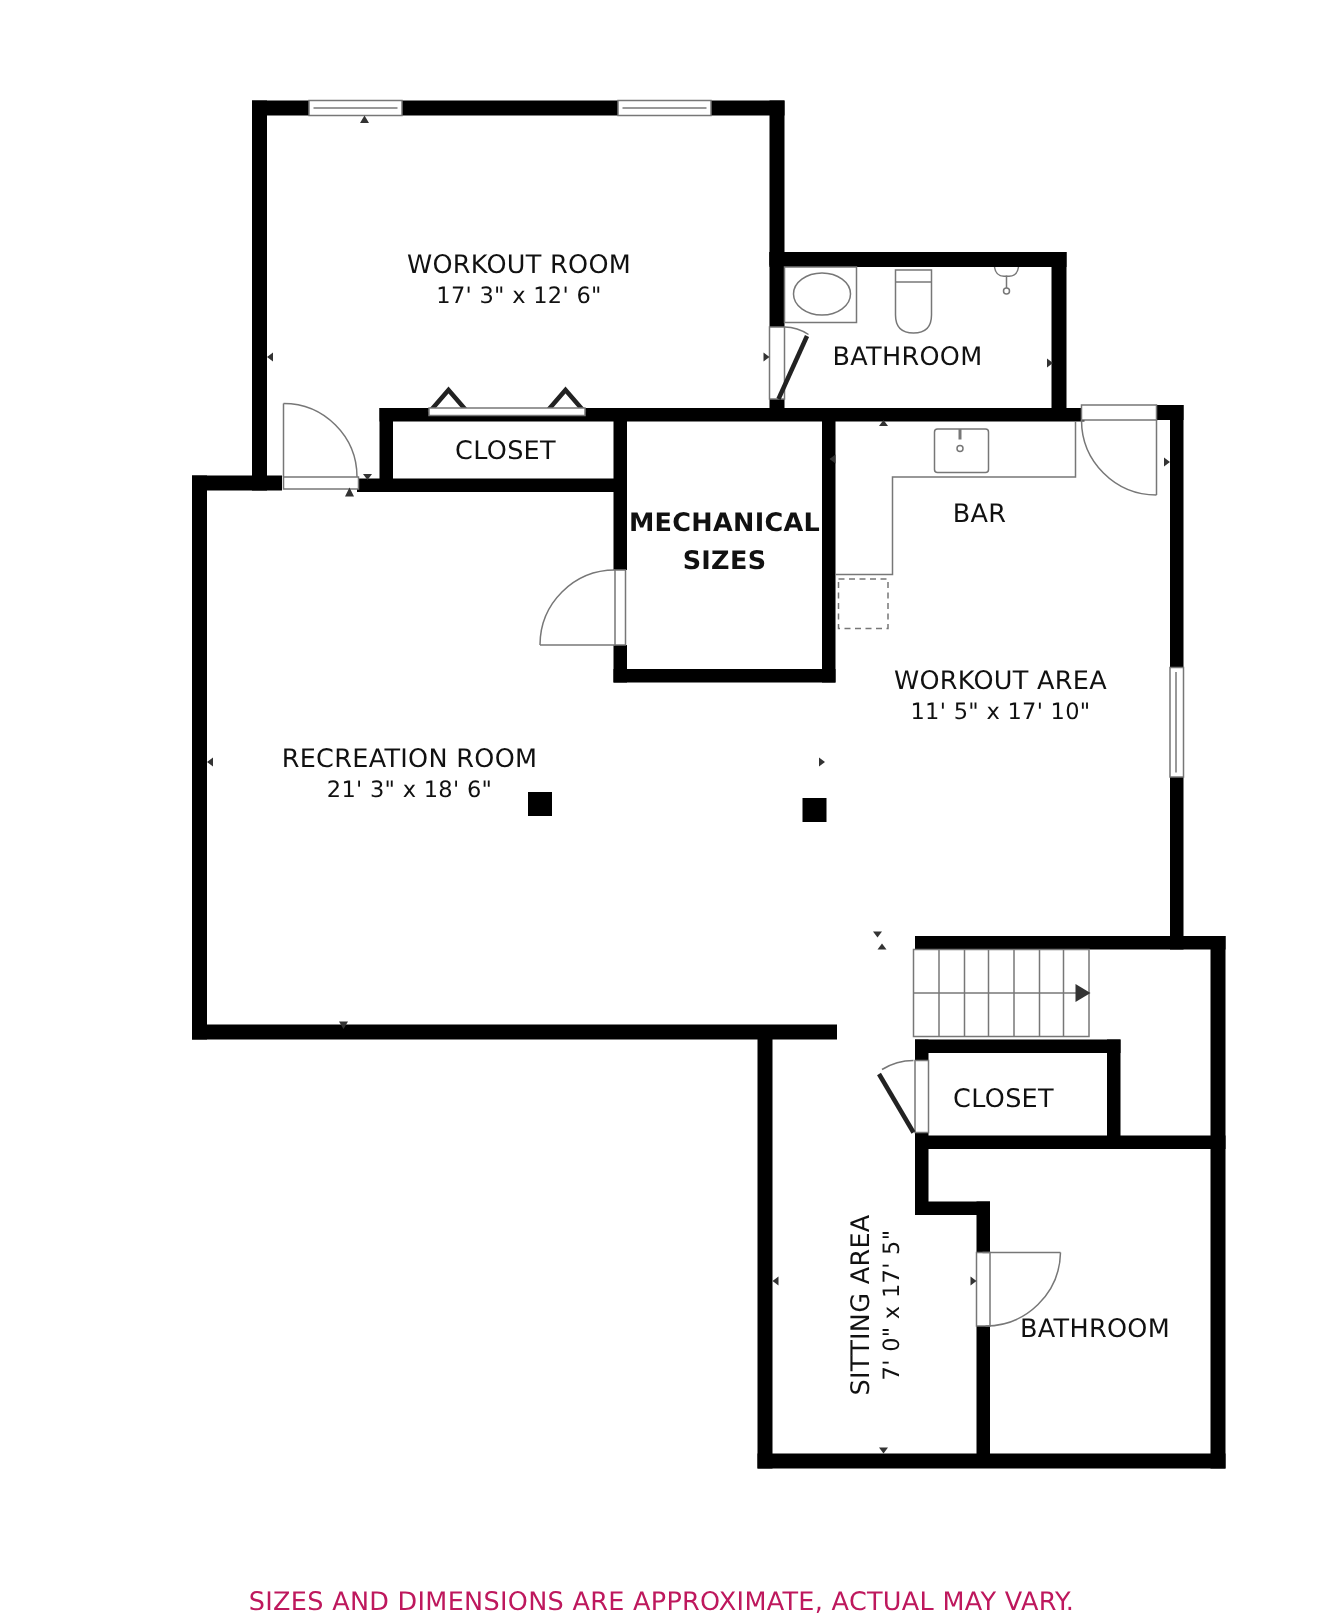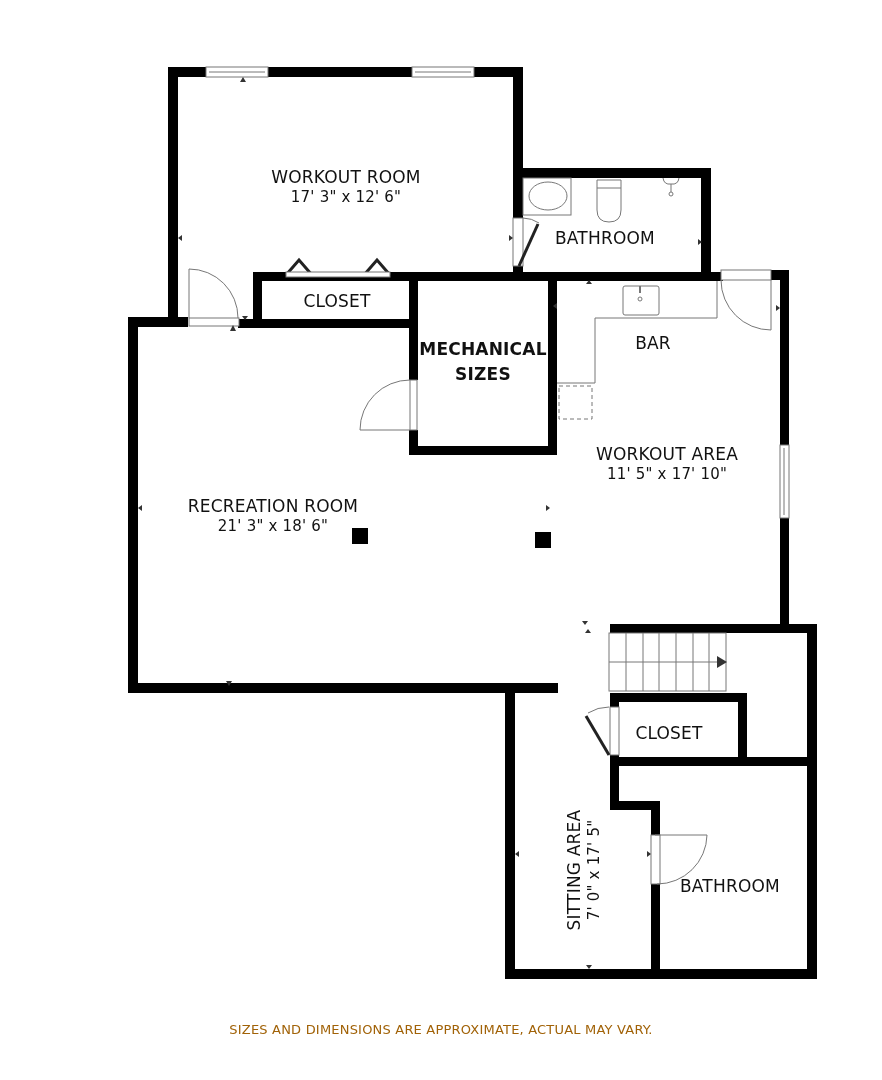--- a/index.html
+++ b/index.html
@@ -3,22 +3,22 @@
 <meta charset="utf-8">
 <style>
   html, body { margin: 0; padding: 0; background: #ffffff; }
   body { width: 882px; height: 1080px; position: relative; overflow: hidden;
          font-family: "DejaVu Sans", sans-serif; color: #111; }
   #plan { position: absolute; left: 0; top: 0; width: 882px; height: 832px; margin-left: 43px; }
   .label { position: absolute; text-align: center; color: #111; font-size: 17px; line-height: 22px; letter-spacing: 0.2px; white-space: nowrap; }
   .label .name { display: block; }
   .label .dims { display: block; font-size: 15px; line-height: 18px; }
   .rot { transform: rotate(-90deg); transform-origin: center center; }
-  #disclaimer { position: absolute; left: 0; width: 882px; top: 1022px; text-align: center;
-                font-size: 13px; color: #a16207; letter-spacing: 0.2px; }
+  #disclaimer { position: absolute; left: 0; width: 882px; top: 1058px; text-align: center;
+                font-size: 17px; color: #be185d; letter-spacing: 0.2px; }
 </style>
 </head>
 <body>
 
 <div id="plan">
   <svg width="882" height="1080" viewBox="0 0 882 1080" xmlns="http://www.w3.org/2000/svg">
 
     <g fill="#000">
 
       <rect x="125" y="67" width="355" height="10"></rect>

